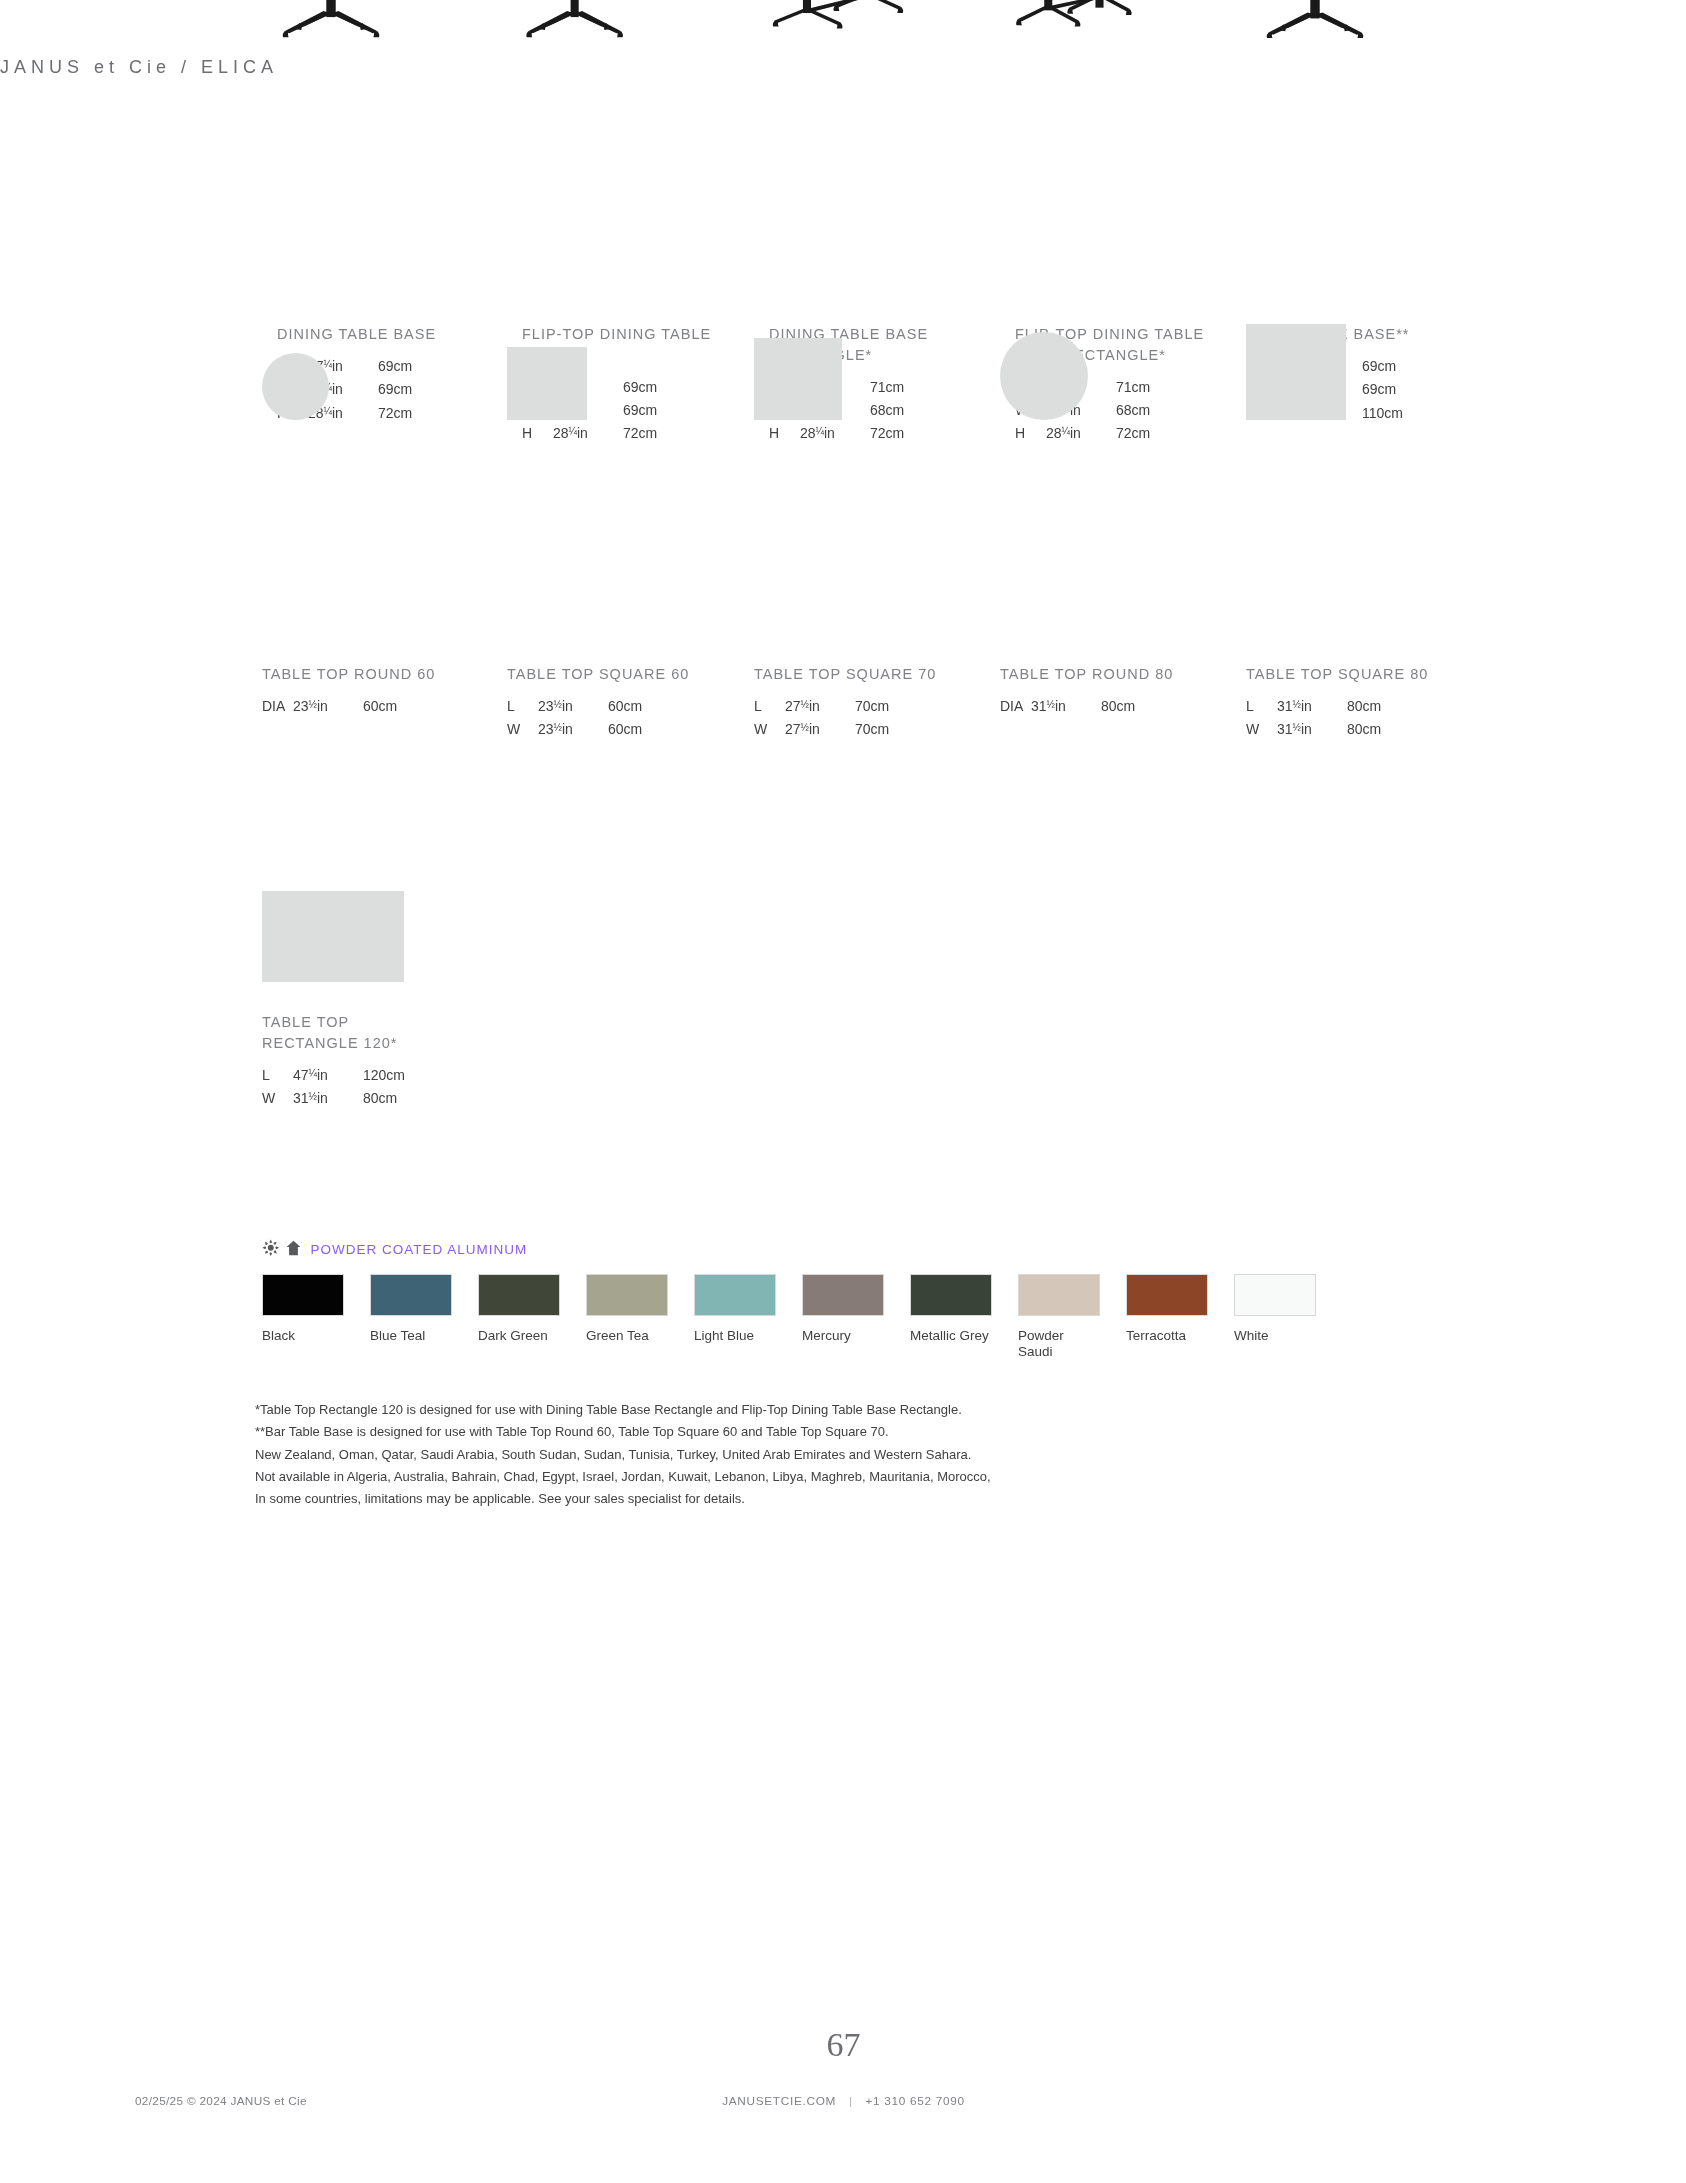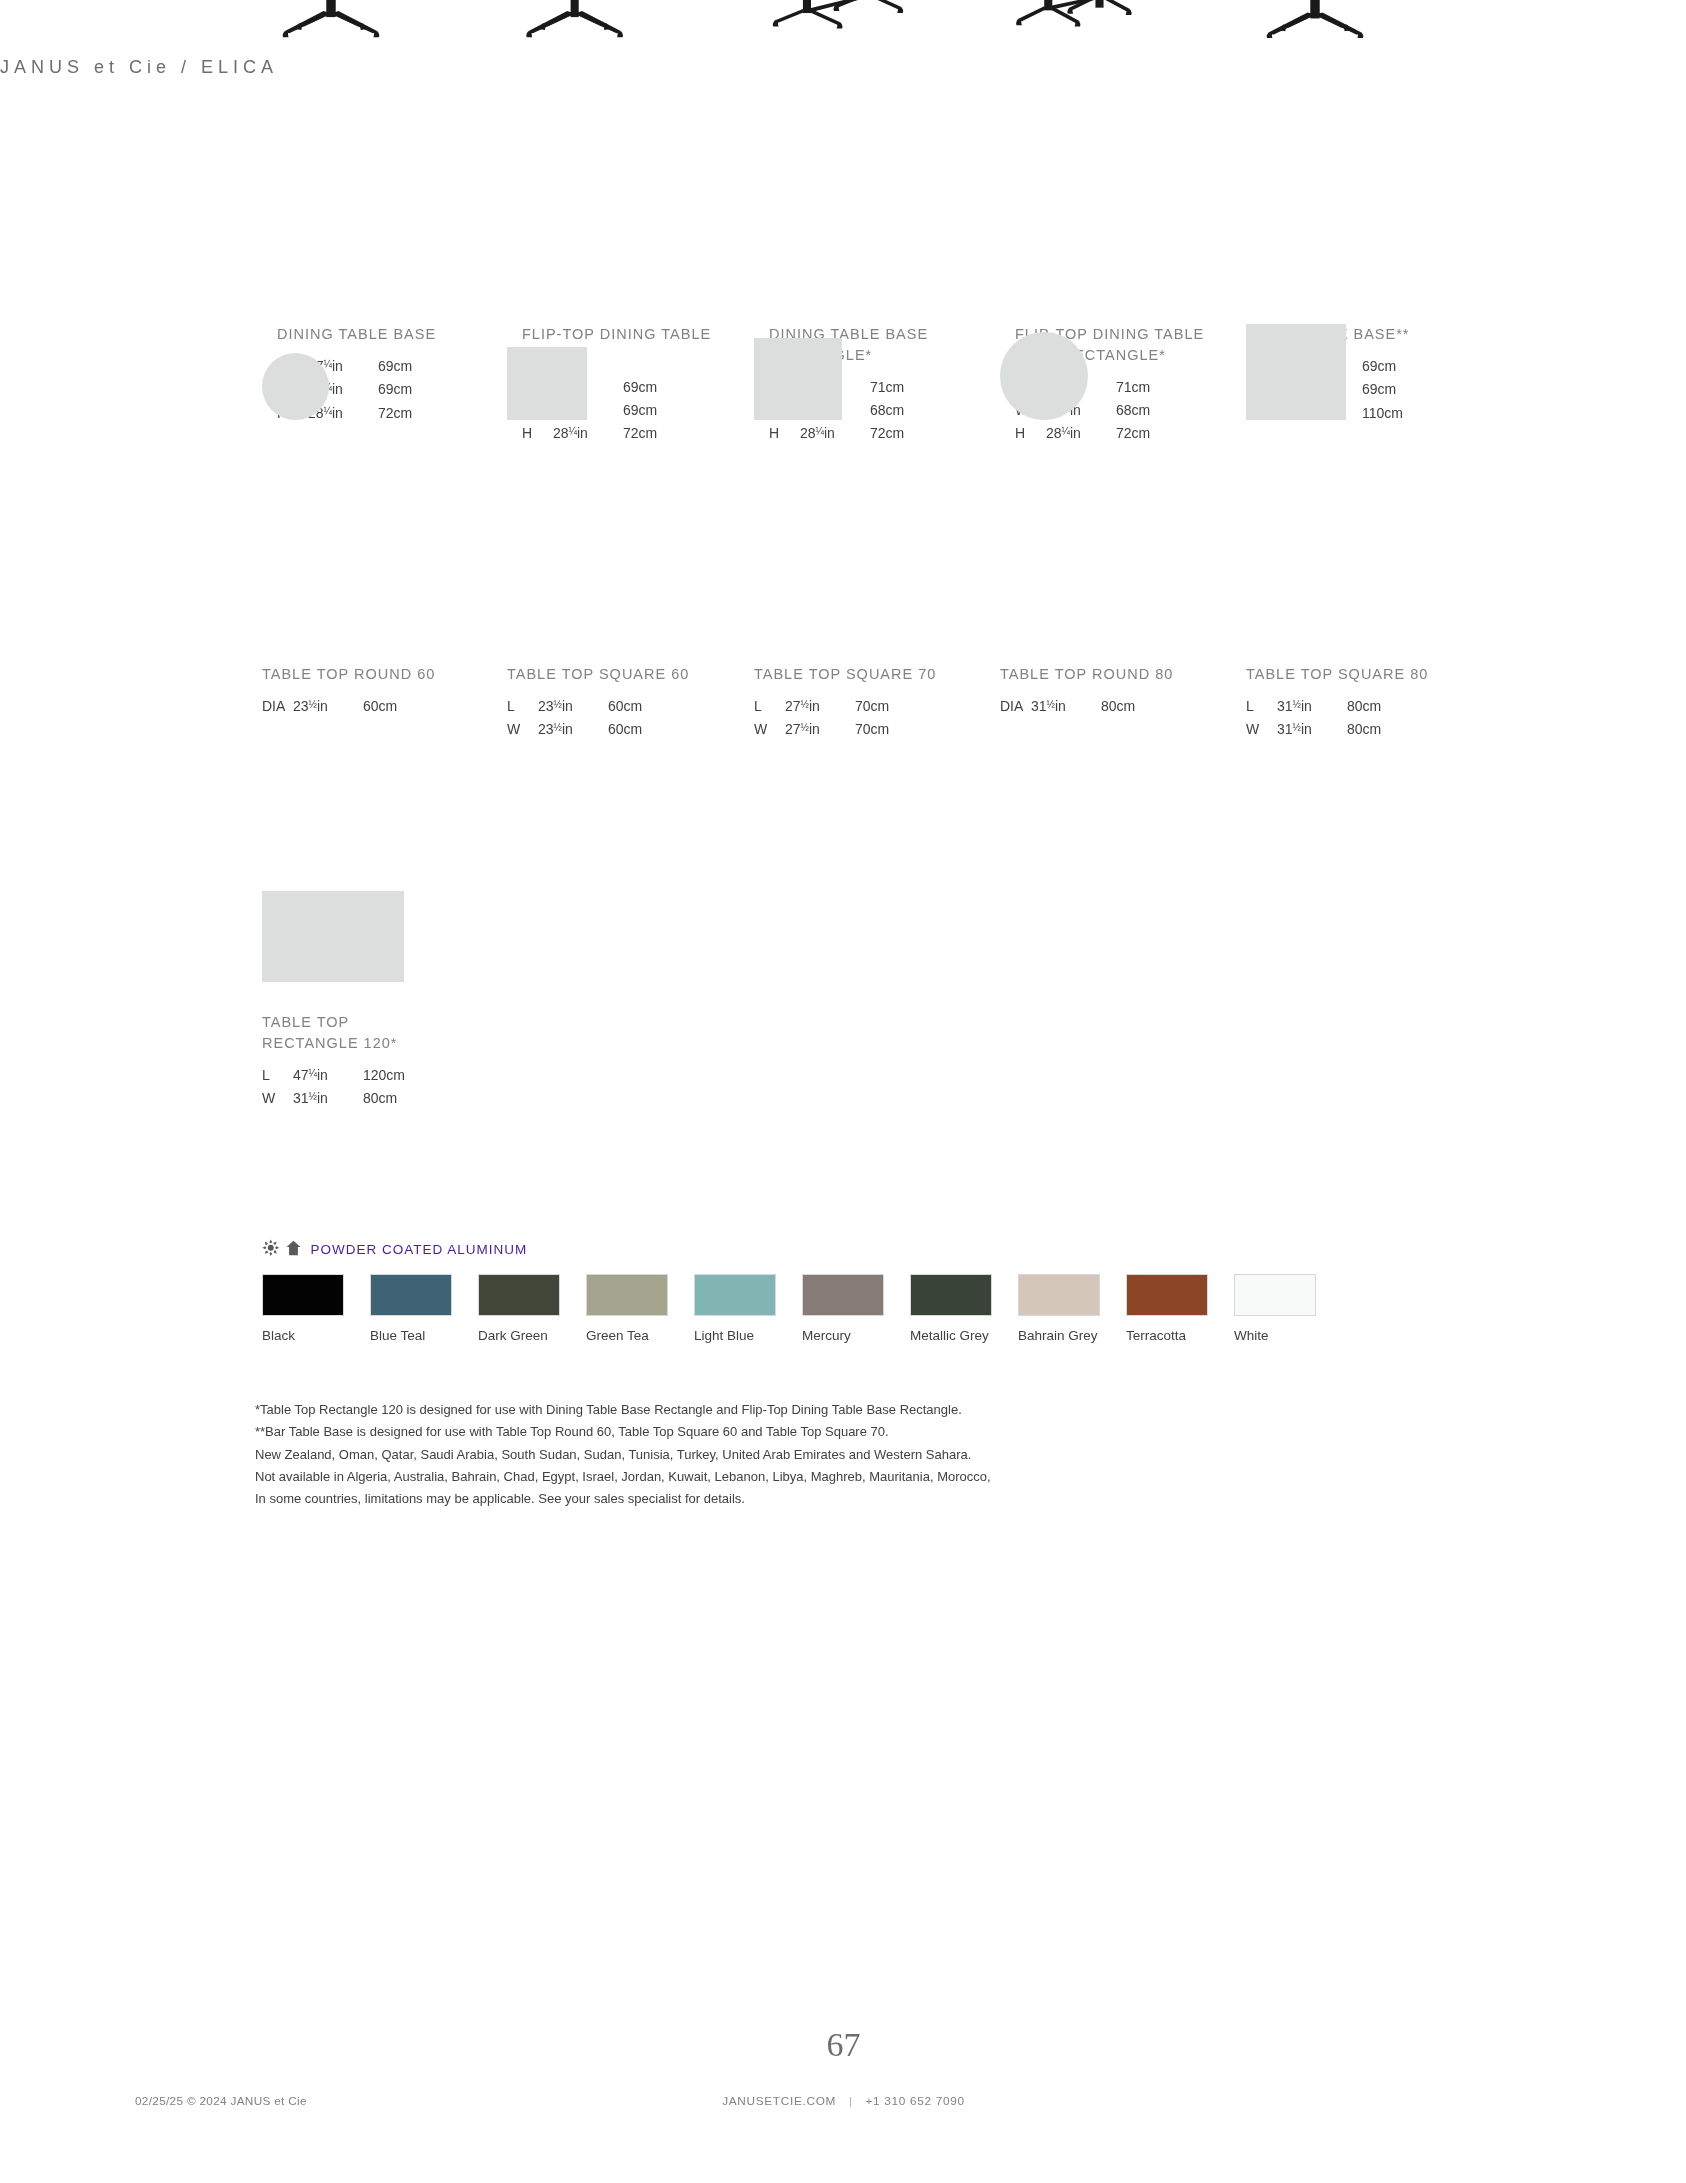--- a/index.html
+++ b/index.html
@@ -35,21 +35,21 @@
   .t-meta{position:absolute;top:131px;left:0;width:223px;}
 
   
   .row3{position:absolute;top:891px;left:262px;width:270px;}
   .row3 .art{width:142px;height:91px;background:#dcdddd;}
   .row3 .meta{margin-top:30px;}
 
   
   .finish{position:absolute;top:1239px;left:262px;width:1147px;}
   .finish-head{display:flex;align-items:center;gap:6px;height:20px;}
-  .finish-head .lbl{font-size:13.5px;letter-spacing:1px;color:#4c1d95;margin-left:4px;text-transform:uppercase;}
+  .finish-head .lbl{font-size:13.5px;letter-spacing:1px;color:#8b5cf6;margin-left:4px;text-transform:uppercase;}
   .swatches{display:flex;margin-top:15px;}
   .sw{width:108px;}
   .sw .chip{width:82px;height:42px;border:0.7px solid #d8d8d8;box-sizing:border-box;}
   .sw .nm{margin-top:11.5px;font-size:13.5px;color:#414042;line-height:1.25;max-width:80px;}
 
   
   .notes{position:absolute;top:1399px;left:255px;width:1147px;font-size:13px;color:#414042;line-height:1.72;}
   .notes div{white-space:nowrap;}
 
   
@@ -452,21 +452,21 @@
         <div class="sw">
           <div class="chip" style="background: rgb(134, 123, 118);"></div>
           <div class="nm">Mercury</div>
         </div>
         <div class="sw">
           <div class="chip" style="background: rgb(58, 67, 56);"></div>
           <div class="nm">Metallic Grey</div>
         </div>
         <div class="sw">
           <div class="chip" style="background: rgb(212, 198, 185);"></div>
-          <div class="nm">Bahrain Grey</div>
+          <div class="nm">Powder Saudi</div>
         </div>
         <div class="sw">
           <div class="chip" style="background: rgb(141, 69, 39);"></div>
           <div class="nm">Terracotta</div>
         </div>
         <div class="sw">
           <div class="chip" style="background: rgb(247, 250, 249);"></div>
           <div class="nm">White</div>
         </div>
       </div>

